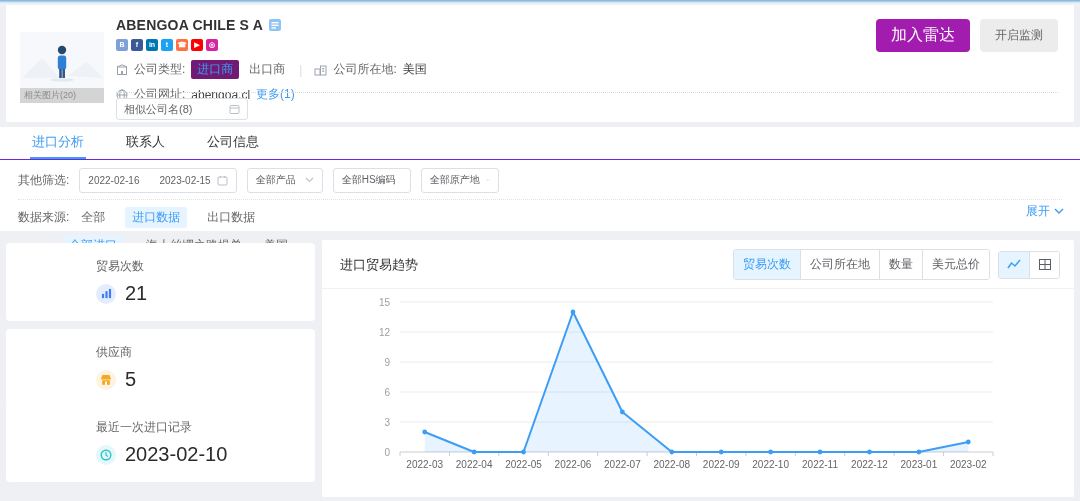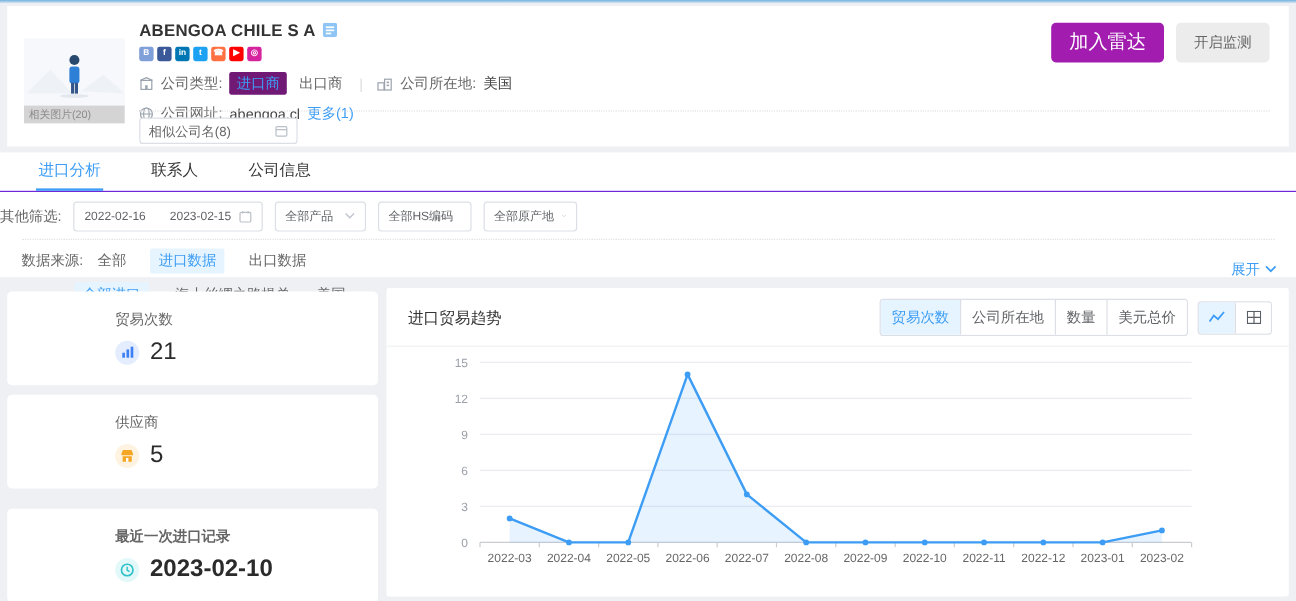--- a/index.html
+++ b/index.html
@@ -37,32 +37,32 @@
     font-size:11px; color:#666; background:#fff; cursor:pointer; }
   .header-buttons { position:absolute; right:16px; top:14px; display:flex; gap:10px; }
   .btn-primary { background:#a21caf; color:#fff; border:none; border-radius:4px; padding:6px 15px; font-size:16px; cursor:pointer; }
   .btn-plain { background:#ececec; color:#666; border:none; border-radius:4px; padding:6px 15px; font-size:12px; cursor:pointer; }
 
   
   .tabs-section { position:absolute; left:0; right:0; top:127px; height:104px; background:#fff; }
   .tabs-row { display:flex; gap:38px; padding-left:30px; border-bottom:1px solid #6d28d9; }
   .tab { font-size:13px; color:#333; padding:6px 2px 6px; cursor:pointer; border-bottom:2px solid transparent; }
   .tab.active { color:#3d9df5; border-bottom-color:#3d9df5; }
-  .filter-row { display:flex; align-items:center; gap:10px; margin-top:7px; height:26px; }
+  .filter-row { display:flex; align-items:center; gap:10px; padding-left:18px; margin-top:7px; height:26px; }
   .filter-label, .ds-label { font-size:12px; color:#666; }
   .fbox { height:25px; border:1px solid #dcdfe6; border-radius:3px; display:flex; align-items:center; gap:6px;
     padding:0 8px; font-size:10px; color:#606266; background:#fff; cursor:pointer; white-space:nowrap; }
   .fbox .gap { width:8px; }
   .filter-divider { margin:6px 18px 0 18px; border-top:1px dotted #e2e2e2; }
   .ds-row { display:flex; align-items:center; padding-left:18px; margin-top:7px; font-size:12px; color:#666; }
   .ds-options { display:flex; gap:20px; margin-left:12px; align-items:center; }
   .ds-option { cursor:pointer; font-size:12px; color:#666; }
   .ds-option.active { background:#e6f4ff; color:#3d9df5; padding:2px 7px; border-radius:2px; }
   .ds-sub-row { display:flex; gap:22px; margin:7px 0 0 62px; align-items:center; }
-  .expand-link { position:absolute; right:16px; top:89px; color:#3d9df5; font-size:12px; display:flex;
+  .expand-link { position:absolute; right:16px; top:76px; color:#3d9df5; font-size:12px; display:flex;
     align-items:center; gap:4px; cursor:pointer; }
 
   
   .stat-card { position:absolute; left:6px; width:309px; height:78px; background:#fff; border-radius:4px; }
   .stat-inner { padding:15px 0 0 90px; }
   .stat-label { font-size:12px; color:#666; }
   .stat-value-row { display:flex; align-items:center; gap:9px; margin-top:7px; }
   .stat-icon { width:20px; height:20px; border-radius:50%; display:flex; align-items:center; justify-content:center; flex:0 0 20px; }
   .stat-value { font-size:20px; color:#2b2b2b; }
 
@@ -263,21 +263,21 @@
             <svg width="12" height="12" viewBox="0 0 12 12">
               <path d="M1.2 4.2 L2.4 1 h7.2 L10.8 4.2 v1.2 h-9.6 Z" fill="currentColor"></path>
               <rect x="2.2" y="6.2" width="7.6" height="4.6" fill="currentColor"></rect>
               <rect x="5" y="7.6" width="2" height="3.2" fill="#fff"></rect>
             </svg>
           </span>
           <span class="stat-value">5</span>
         </div>
       </div>
     </div>
-    <div class="stat-card" style="top: 424px; font-weight: bold;">
+    <div class="stat-card" style="top: 404px;">
       <div class="stat-inner">
         <div class="stat-label">最近一次进口记录</div>
         <div class="stat-value-row">
           <span class="stat-icon" style="background: rgb(226, 248, 249); color: rgb(47, 194, 203);">
             <svg width="12" height="12" viewBox="0 0 12 12">
               <circle cx="6" cy="6" r="4.8" fill="none" stroke="currentColor" stroke-width="1.4"></circle>
               <polyline points="6,3.2 6,6.2 8,7.4" fill="none" stroke="currentColor" stroke-width="1.2"></polyline>
             </svg>
           </span>
           <span class="stat-value">2023-02-10</span>

